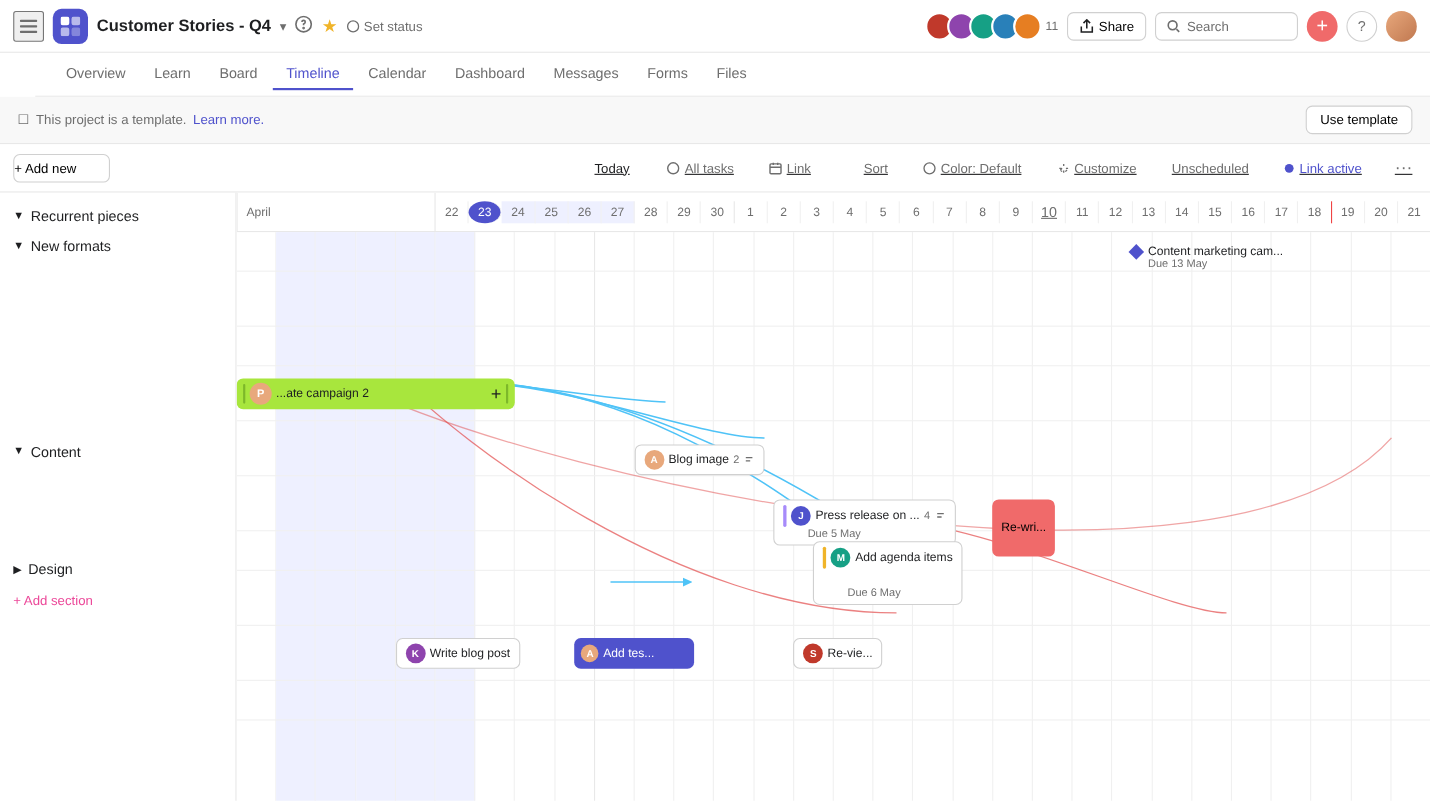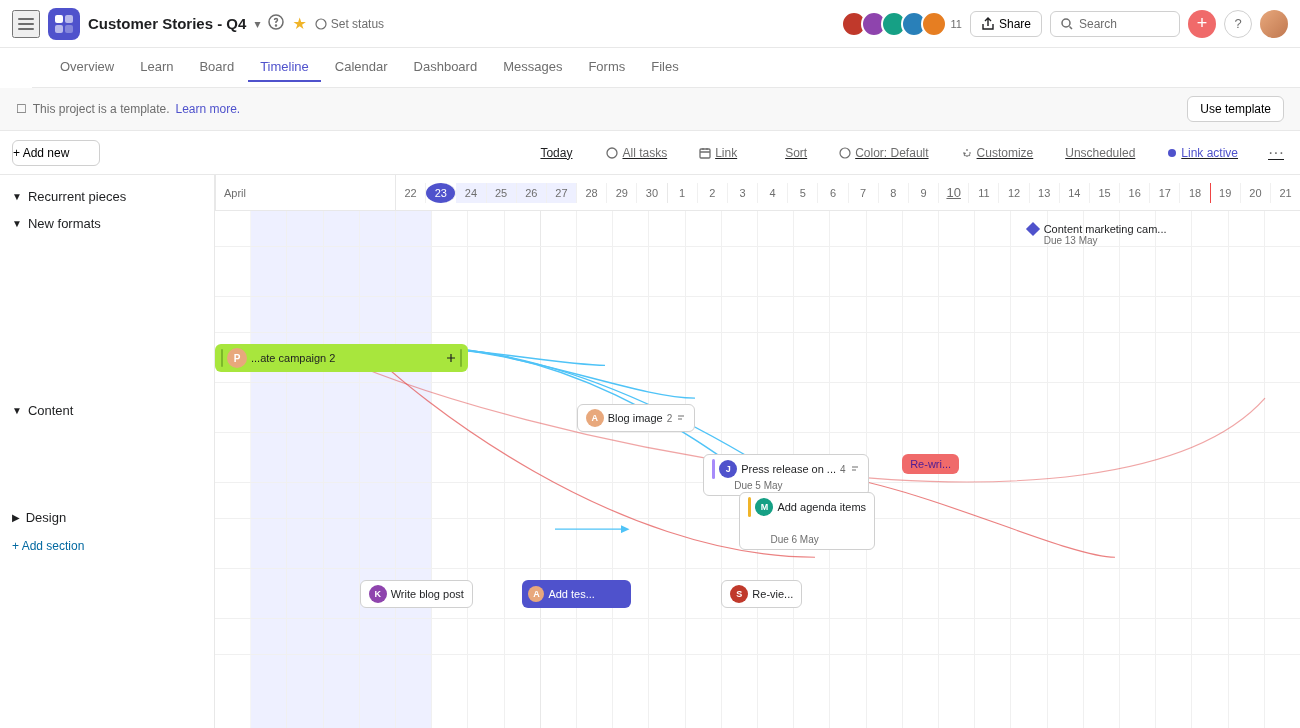--- a/index.html
+++ b/index.html
@@ -46,21 +46,21 @@
     .link-active-btn { display: flex; align-items: center; gap: 4px; font-size: 12px; color: #4f52cc; border: none; background: none; cursor: pointer; padding: 4px 6px; }
     .more-btn { border: none; background: none; cursor: pointer; color: #6e6e6e; font-size: 16px; padding: 4px; }
 
     
     .main { display: flex; height: calc(728px - 48px - 40px - 36px - 44px); overflow: hidden; }
 
     
     .sidebar { width: 215px; min-width: 215px; border-right: 1px solid #e8e8e8; overflow-y: auto; padding: 8px 0; }
     .sidebar-section { }
     .section-header { display: flex; align-items: center; gap: 6px; padding: 6px 12px; cursor: pointer; font-size: 13px; font-weight: 500; color: #1e1f21; }
-    .add-section { padding: 8px 12px; font-size: 12px; color: #0369a1; cursor: pointer; }
+    .add-section { padding: 8px 12px; font-size: 12px; color: #ec4899; cursor: pointer; }
 
     
     .timeline-area { flex: 1; overflow: hidden; position: relative; }
 
     
     .connections-svg { position: absolute; top: 0; left: 0; width: 100%; height: 100%; pointer-events: none; overflow: visible; }
 
     
     .task-avatar { width: 20px; height: 20px; border-radius: 50%; overflow: hidden; display: inline-flex; align-items: center; justify-content: center; flex-shrink: 0; }
     .av-orange { background: #e8a87c; }
@@ -373,21 +373,21 @@
           <div class="task-avatar" style="background:#4f52cc; font-size:9px; font-weight:bold; color:white; width:18px; height:18px; border-radius:50%; display:flex; align-items:center; justify-content:center;">J</div>
           <span style="font-size:11px; font-weight:500;">Press release on ...</span>
           <span style="font-size:10px; color:#6e6e6e;">4</span>
           <svg width="10" height="10" viewBox="0 0 10 10" fill="none" stroke="#6e6e6e" stroke-width="1.2">
               <path d="M2 3h6M2 6h4"></path>
             </svg>
         </div>
         <span style="font-size:10px; color:#6e6e6e; margin-left:22px;">Due 5 May</span>
       </div>
 
-      <div style="position:absolute; top:calc(36px + 50px + 36px + 110px + 11px); left:calc((100%/30)*19); background:#f06a6a; border-radius:6px; padding:4px 8px; display:flex; align-items:center; z-index:4; white-space:nowrap; color:#4c1d95;">
+      <div style="position:absolute; top:calc(36px + 50px + 36px + 110px + 11px); left:calc((100%/30)*19); background:#f06a6a; border-radius:6px; padding:20px 8px; display:flex; align-items:center; z-index:4; white-space:nowrap; color:#000000;">
         <span style="font-size:11px; font-weight:500;">Re-wri...</span>
       </div>
 
       <div style="position:absolute; top:calc(36px + 50px + 36px + 148px + 11px); left:calc((100%/30)*14.5); background:white; border:1px solid #d0d0d0; border-radius:6px; padding:4px 8px; display:flex; flex-direction:column; gap:1px; z-index:4; white-space:nowrap;">
         <div style="display:flex; align-items:center; gap:4px;">
           <div style="width:3px; height:20px; background:#f0b429; border-radius:2px; flex-shrink:0;"></div>
           <div class="task-avatar" style="background:#16a085; font-size:9px; font-weight:bold; color:white; width:18px; height:18px; border-radius:50%; display:flex; align-items:center; justify-content:center;">M</div>
           <span style="font-size:11px; font-weight:500;">Add agenda items</span>
         </div>
         <span style="font-size:10px; color:#6e6e6e; margin-left:22px;margin-top:16px;">Due 6 May</span>

